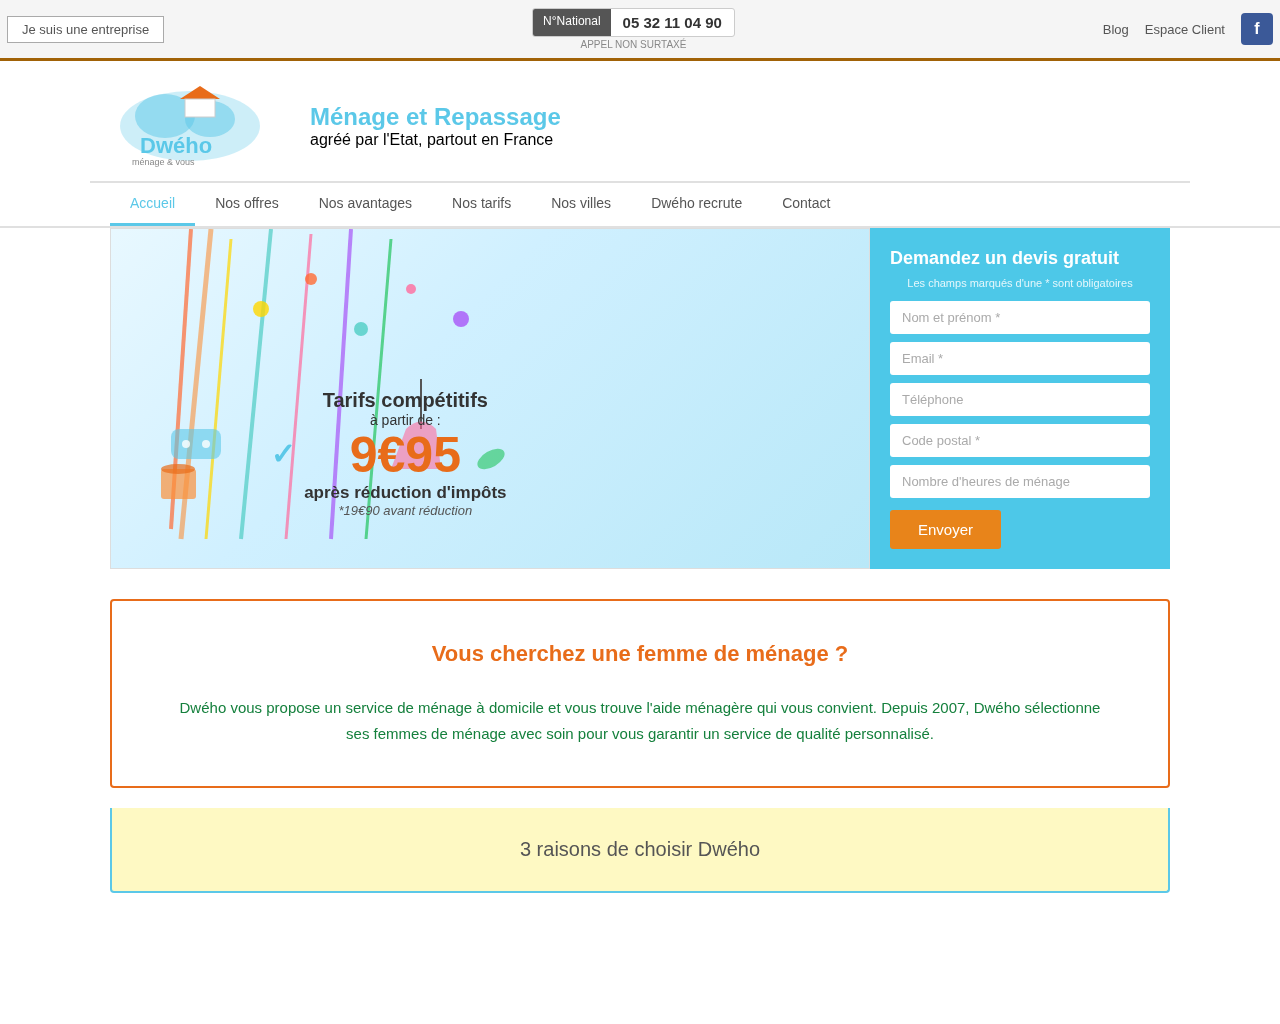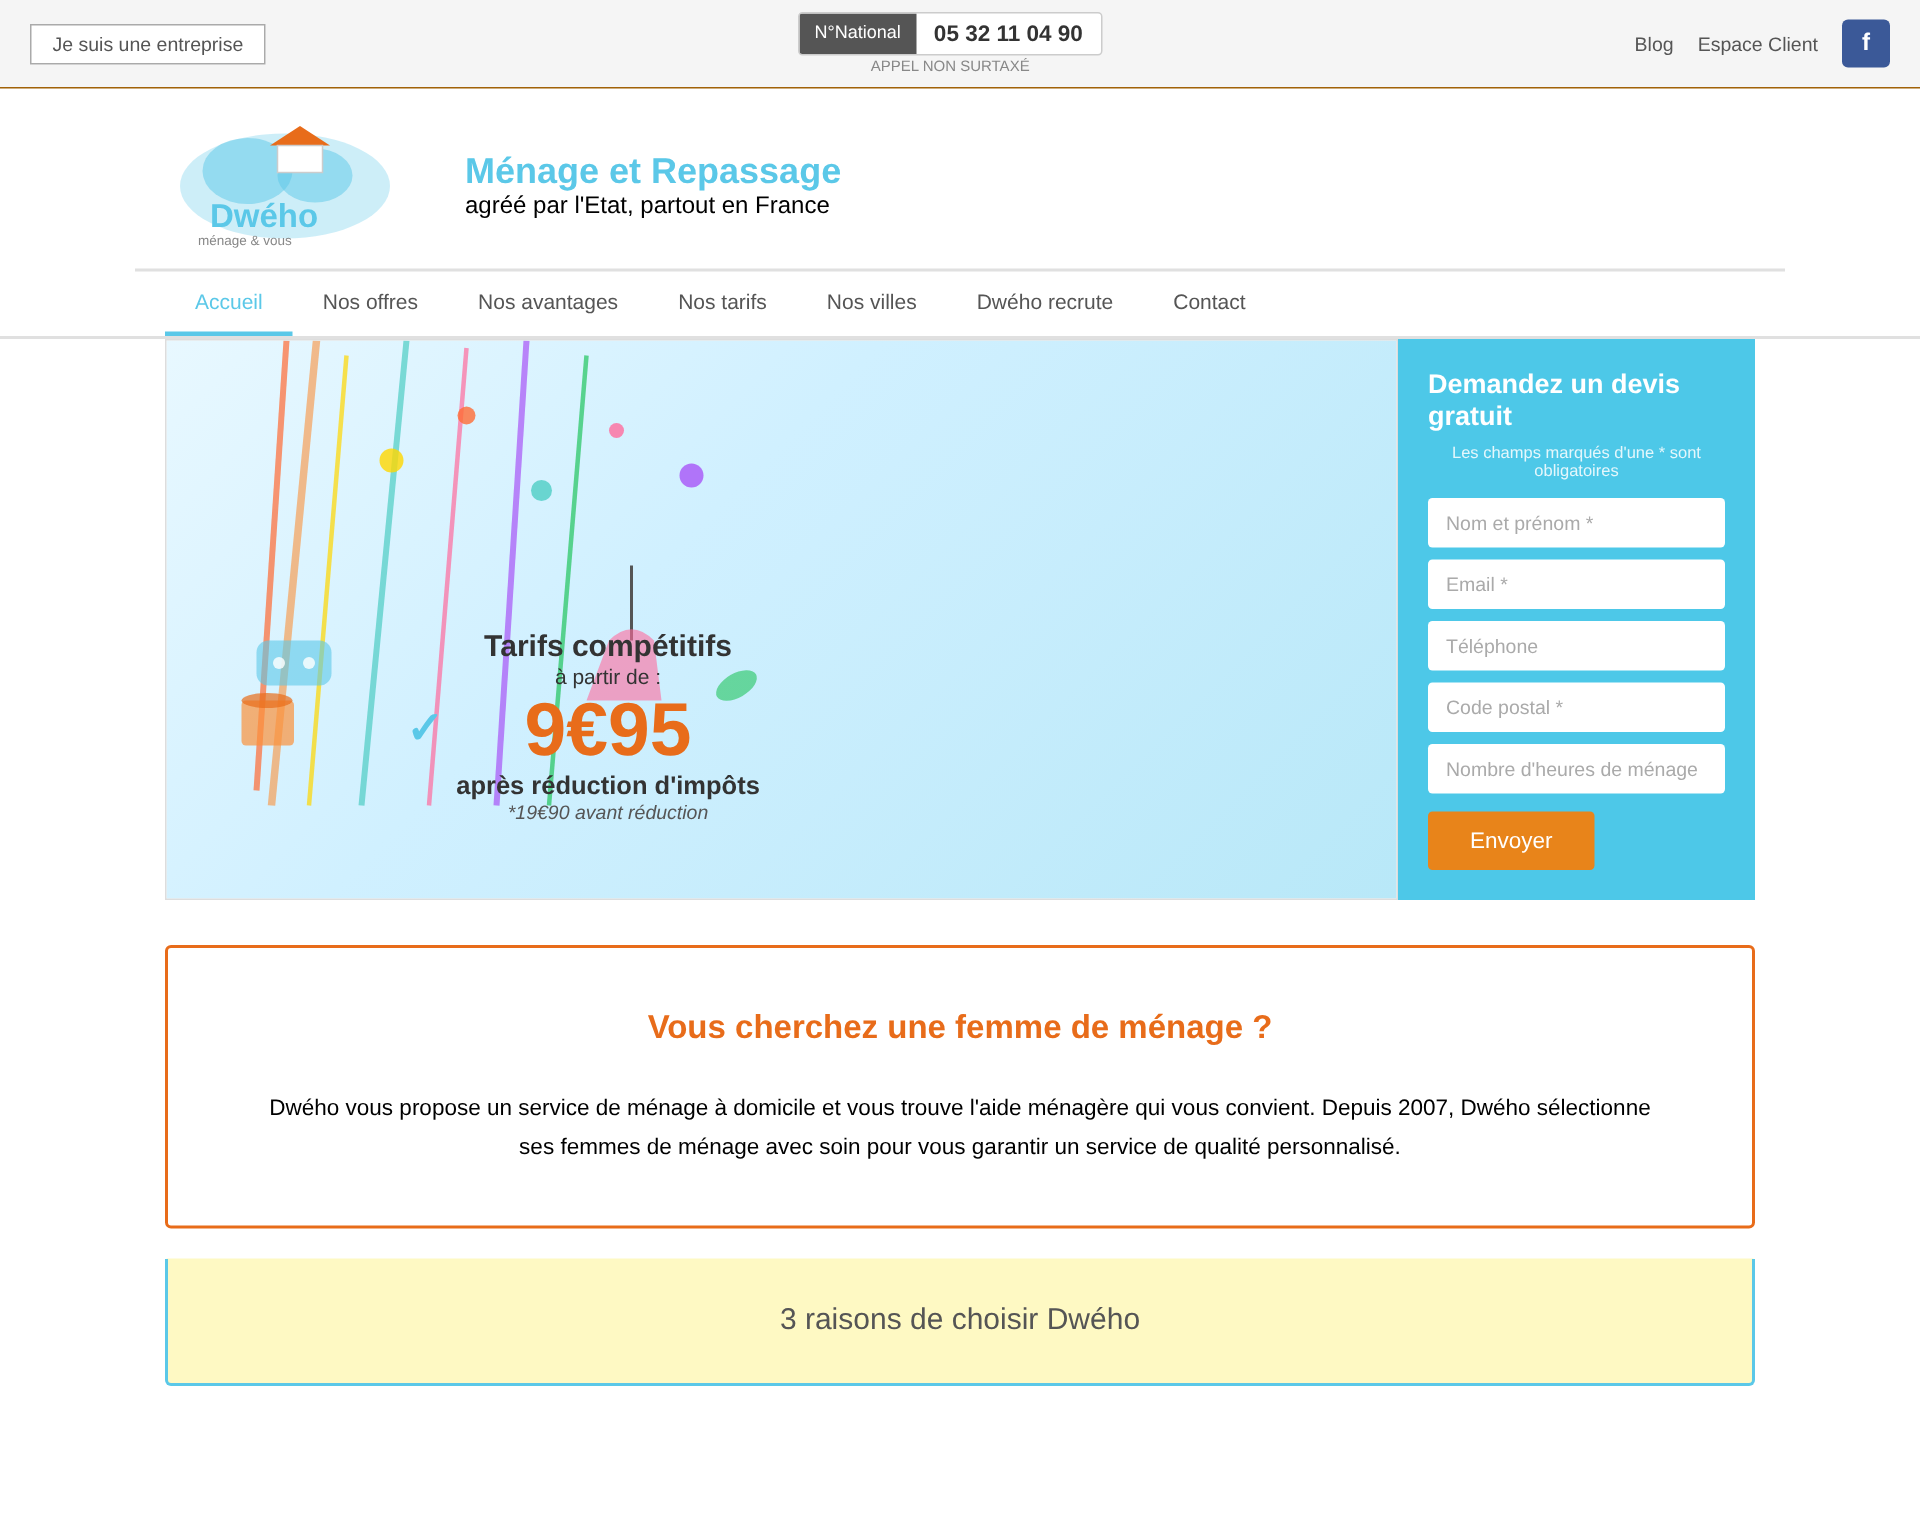--- a/index.html
+++ b/index.html
@@ -1,22 +1,22 @@
 <!DOCTYPE html>
 <html><head>
   <meta charset="utf-8">
   <style>
     * { margin: 0; padding: 0; box-sizing: border-box; }
     body { font-family: Arial, sans-serif; background: #fff; color: #333; font-size: 14px; }
 
     
     .top-bar {
       background: #f5f5f5;
-      border-bottom: 1px solid #a16207;
-      padding: 8px 20px;
+      border-bottom: 3px solid #a16207;
+      padding: 8px 7px;
       display: flex;
       align-items: center;
       justify-content: space-between;
     }
     .enterprise-btn {
       border: 1px solid #aaa;
       background: #fff;
       padding: 5px 14px;
       cursor: pointer;
       font-size: 13px;
@@ -134,21 +134,21 @@
       flex: 1;
       background: linear-gradient(135deg, #e8f8ff 0%, #d0f0ff 40%, #b8e8f8 100%);
       min-height: 320px;
       position: relative;
       overflow: hidden;
       border: 1px solid #ddd;
     }
 
     
     .form-panel {
-      width: 238px;
+      width: 300px;
       background: #4dc8e8;
       padding: 20px;
       color: #fff;
     }
     .form-panel h2 {
       font-size: 18px;
       font-weight: bold;
       margin-bottom: 8px;
       color: #fff;
     }
@@ -194,21 +194,21 @@
       text-align: center;
       margin-bottom: 20px;
     }
     .box-title {
       color: #e86c1a;
       font-size: 22px;
       font-weight: bold;
       margin-bottom: 28px;
     }
     .box-text {
-      color: #000000;
+      color: #15803d;
       font-size: 15px;
       line-height: 1.7;
     }
 
     .reasons-box {
       border: 2px solid #5bc8e8;
       border-top: none;
       border-radius: 0 0 4px 4px;
       padding: 30px 60px;
       text-align: center;

